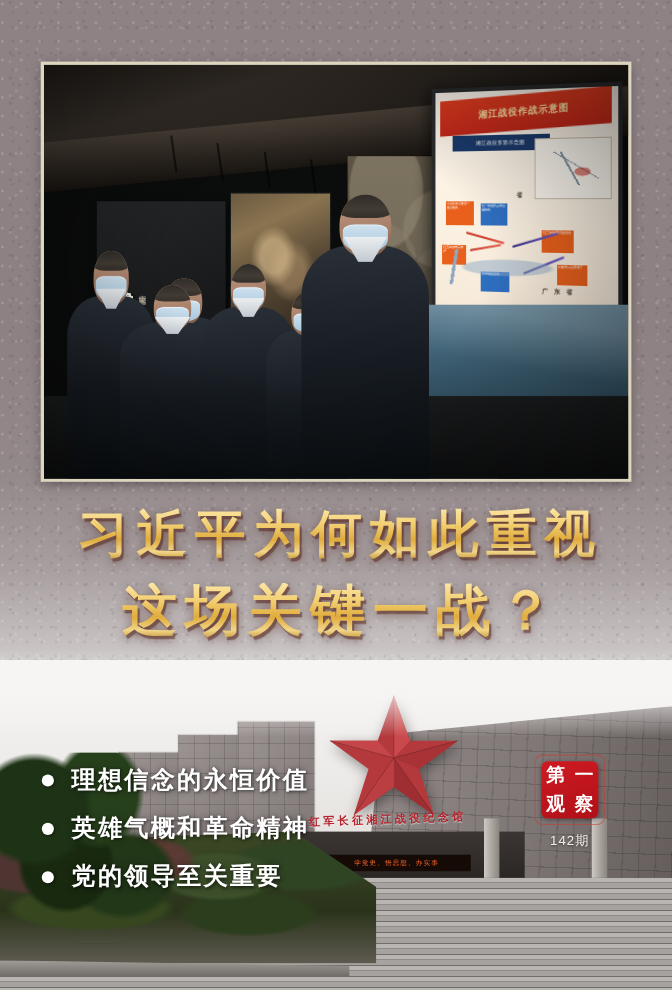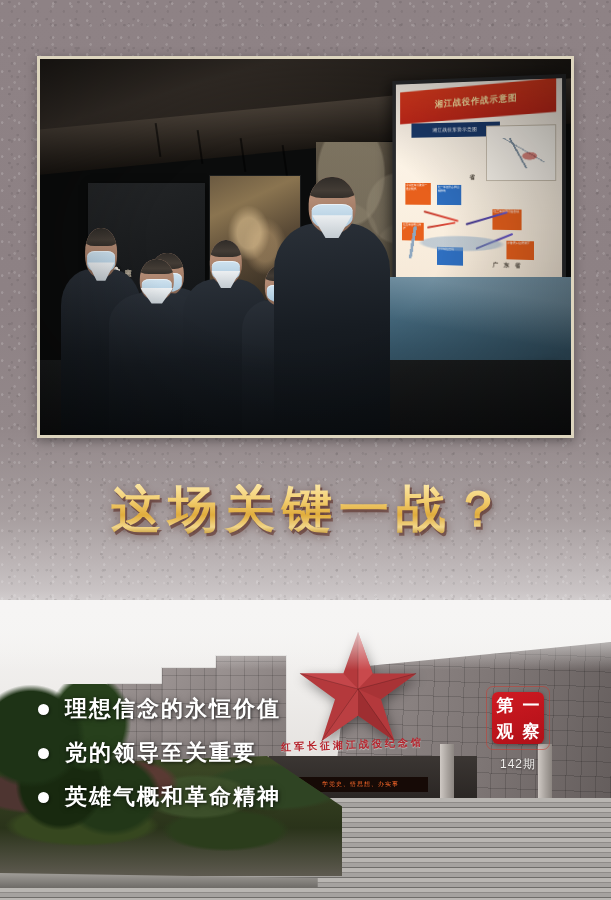--- a/index.html
+++ b/index.html
@@ -566,20 +566,21 @@
           <div class="p-mask"></div>
         </div>
         <div class="p-collar" style="bottom:77%;"></div>
       </div>
 
       <div class="photo-vignette"></div>
     </div>
   </div>
 
   <div id="title-area">
+    <div class="title-line" id="title-line-1">习近平为何如此重视</div>
     <div class="title-line" id="title-line-2">这场关键一战？</div>
   </div>
 
   <div id="bottom-photo">
     <div id="sky"></div>
 
     <div class="facade" style="left:0;   top:118px; width:62px;  height:182px;"></div>
     <div class="facade" style="left:54px; top:100px; width:62px; height:200px;"></div>
     <div class="facade" style="left:108px;top:84px;  width:62px; height:216px;"></div>
     <div class="facade" style="left:162px;top:68px;  width:62px; height:232px;"></div>
@@ -617,25 +618,25 @@
     <div id="blend"></div>
   </div>
 
   <div id="bullets">
     <div class="bullet-row">
       <span class="bullet-dot"></span>
       <span class="bullet-text">理想信念的永恒价值</span>
     </div>
     <div class="bullet-row">
       <span class="bullet-dot"></span>
-      <span class="bullet-text">党的领导至关重要</span>
+      <span class="bullet-text">英雄气概和革命精神</span>
     </div>
     <div class="bullet-row">
       <span class="bullet-dot"></span>
-      <span class="bullet-text">英雄气概和革命精神</span>
+      <span class="bullet-text">党的领导至关重要</span>
     </div>
   </div>
 
   <div id="seal-wrap">
     <div id="seal-bracket">
       <div id="seal">
         <span>第</span>
         <span>一</span>
         <span>观</span>
         <span>察</span>

